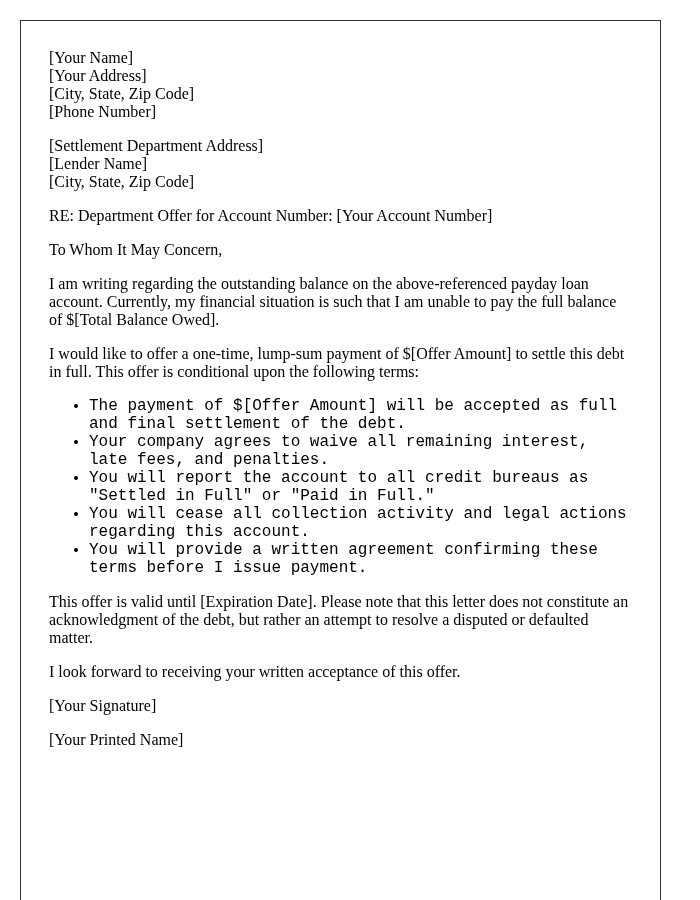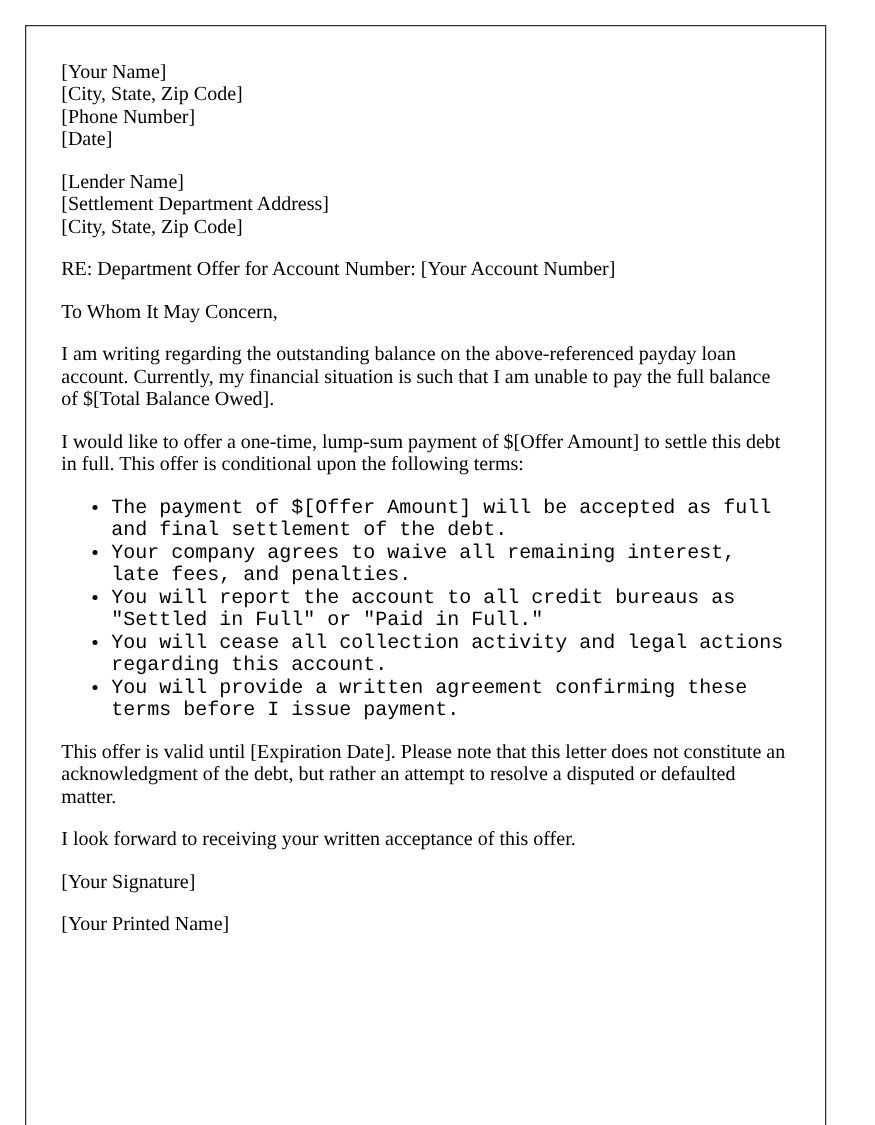--- a/index.html
+++ b/index.html
@@ -44,28 +44,28 @@
       margin: 0;
     }
   </style>
 </head>
 <body>
 
 <div class="letter">
 
   <div class="block">
     <div>[Your Name]</div>
+    <div>[Your Address]</div>
     <div>[City, State, Zip Code]</div>
     <div>[Phone Number]</div>
-    <div>[Date]</div>
   </div>
 
   <div class="block">
+    <div>[Settlement Department Address]</div>
     <div>[Lender Name]</div>
-    <div>[Settlement Department Address]</div>
     <div>[City, State, Zip Code]</div>
   </div>
 
   <p>RE: Department Offer for Account Number: [Your Account Number]</p>
 
   <p>To Whom It May Concern,</p>
 
   <p>I am writing regarding the outstanding balance on the above-referenced payday loan account. Currently, my financial situation is such that I am unable to pay the full balance of $[Total Balance Owed].</p>
 
   <p>I would like to offer a one-time, lump-sum payment of $[Offer Amount] to settle this debt in full. This offer is conditional upon the following terms:</p>

